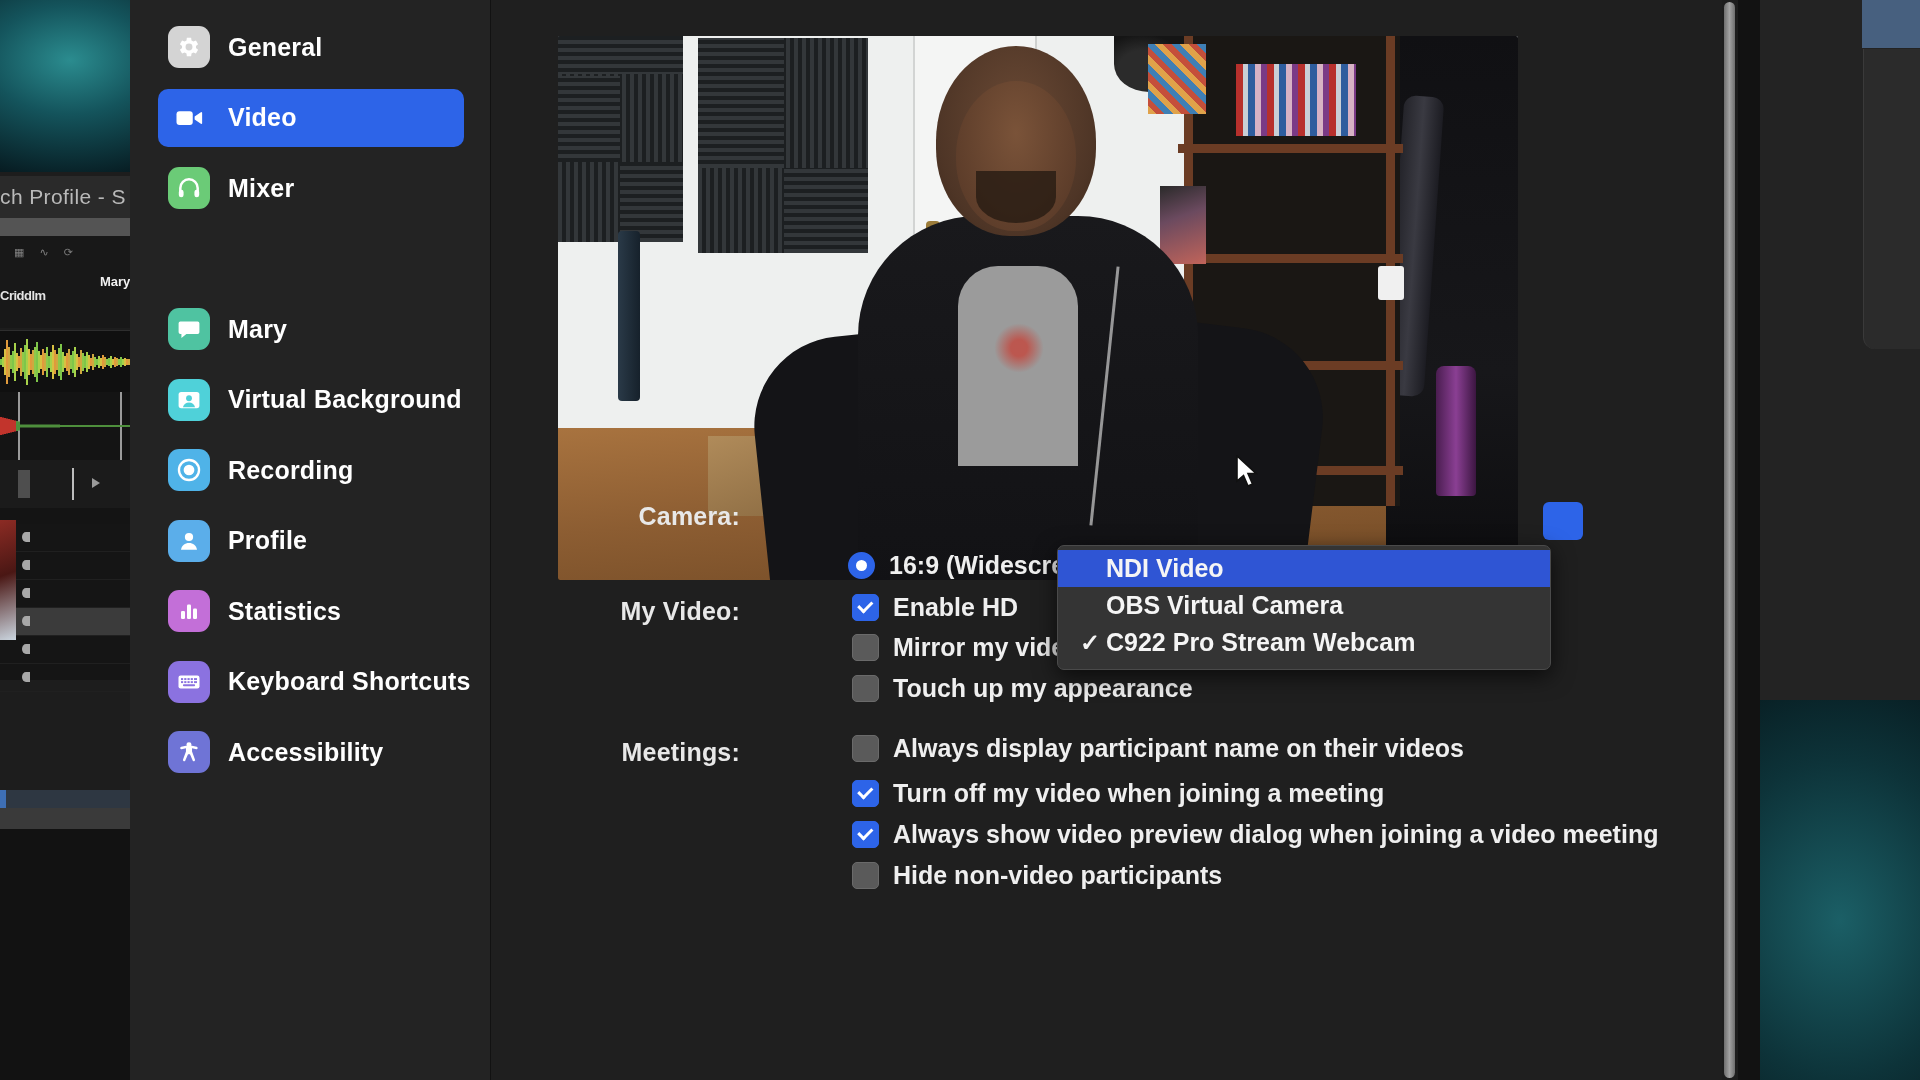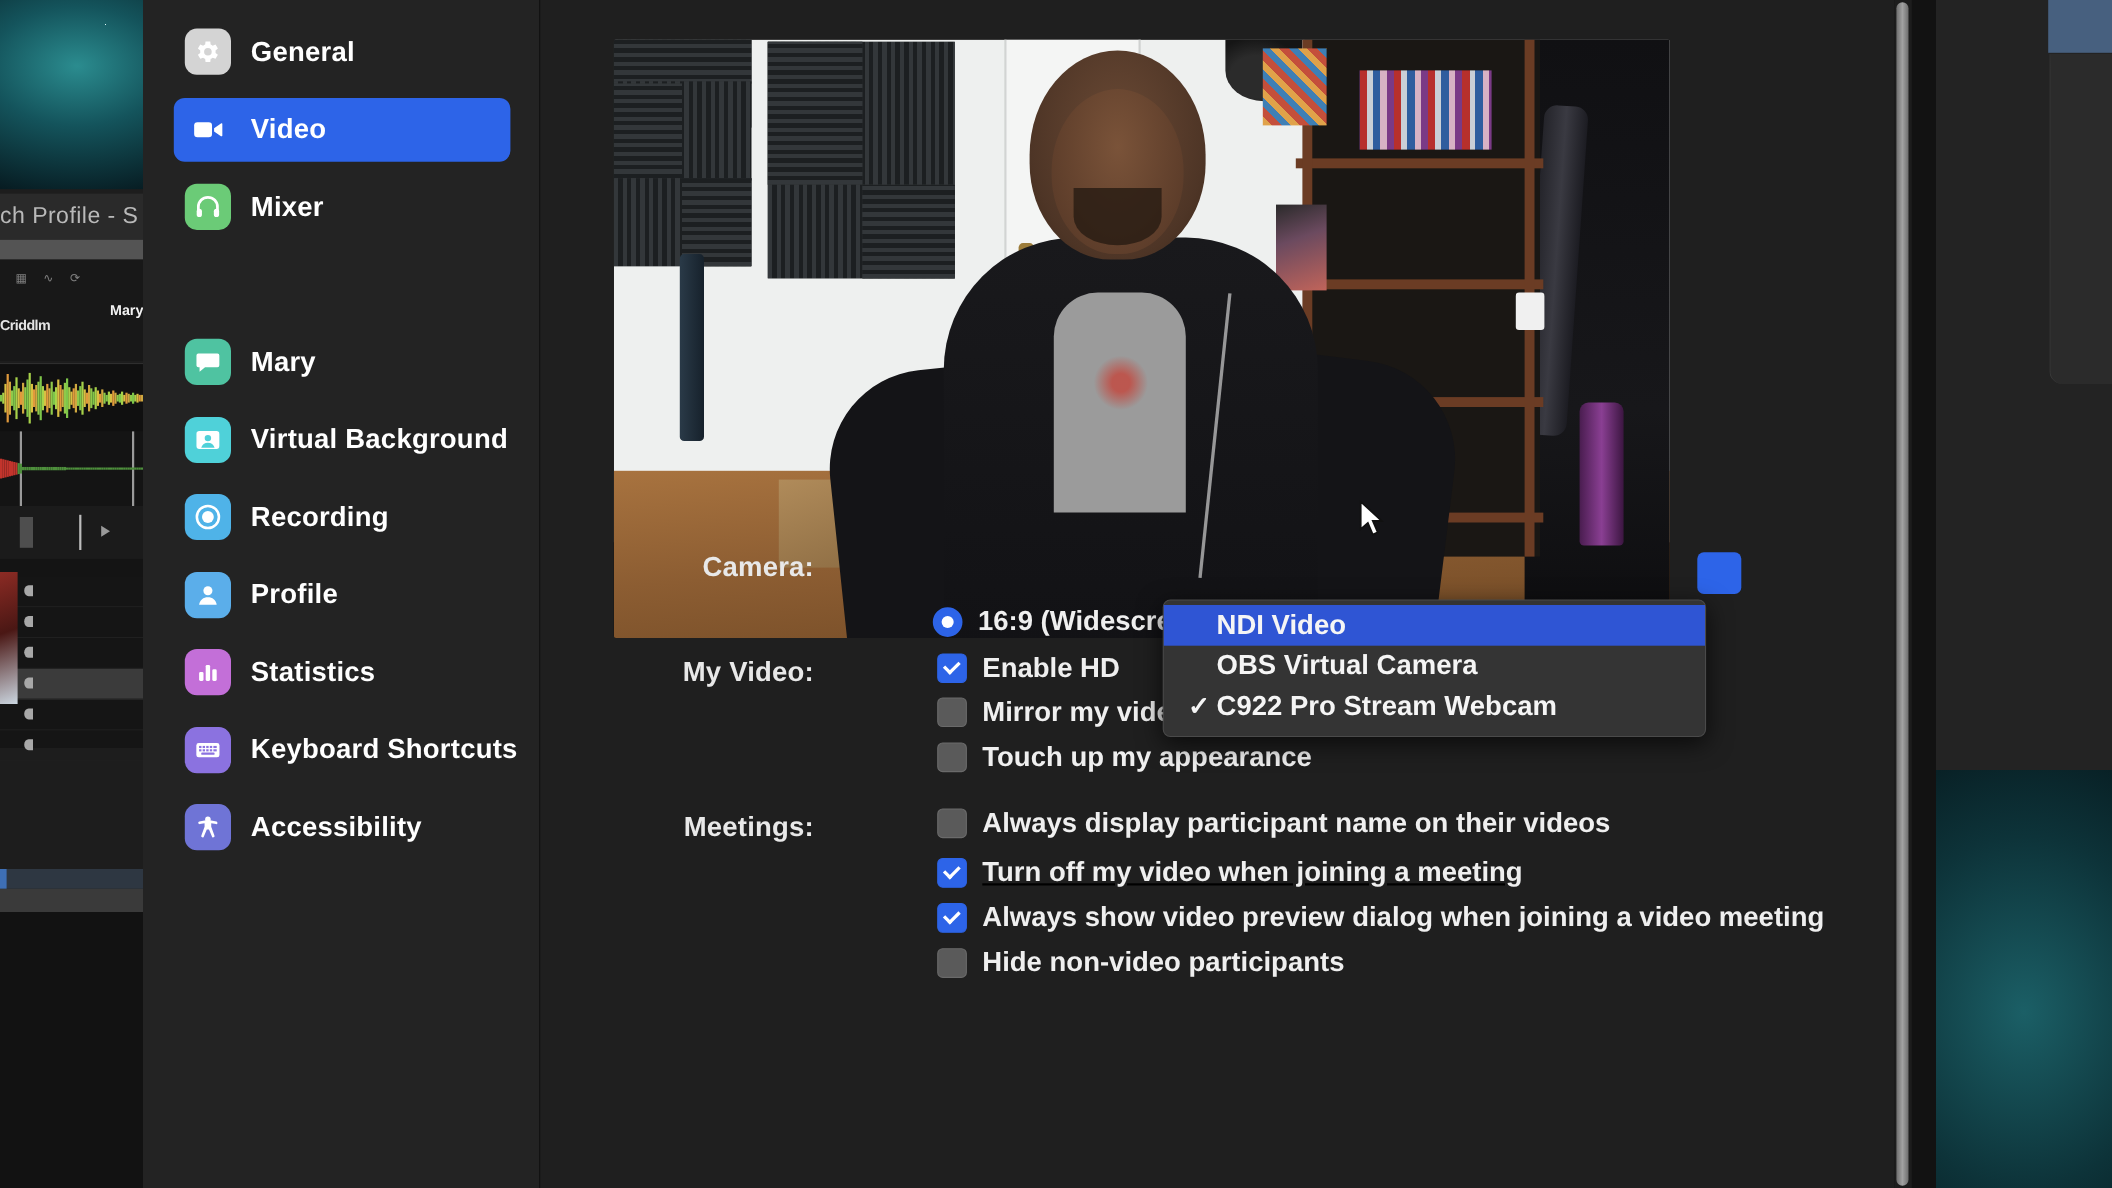--- a/index.html
+++ b/index.html
@@ -728,21 +728,21 @@
         <span class="cb off"></span>
         <span class="opt-text">Touch up my appearance</span>
       </div>
 
       <div class="row-label" style="left:30px; top:738px; width:220px;">Meetings:</div>
 
       <div class="opt" style="left:362px; top:734px;">
         <span class="cb off"></span>
         <span class="opt-text">Always display participant name on their videos</span>
       </div>
-      <div class="opt" style="left:362px; top:779px;text-decoration:underline;">
+      <div class="opt" style="left:362px; top:779px;">
         <span class="cb on"></span>
         <span class="opt-text">Turn off my video when joining a meeting</span>
       </div>
       <div class="opt" style="left:362px; top:820px;">
         <span class="cb on"></span>
         <span class="opt-text">Always show video preview dialog when joining a video meeting</span>
       </div>
       <div class="opt" style="left:362px; top:861px;">
         <span class="cb off"></span>
         <span class="opt-text">Hide non-video participants</span>

